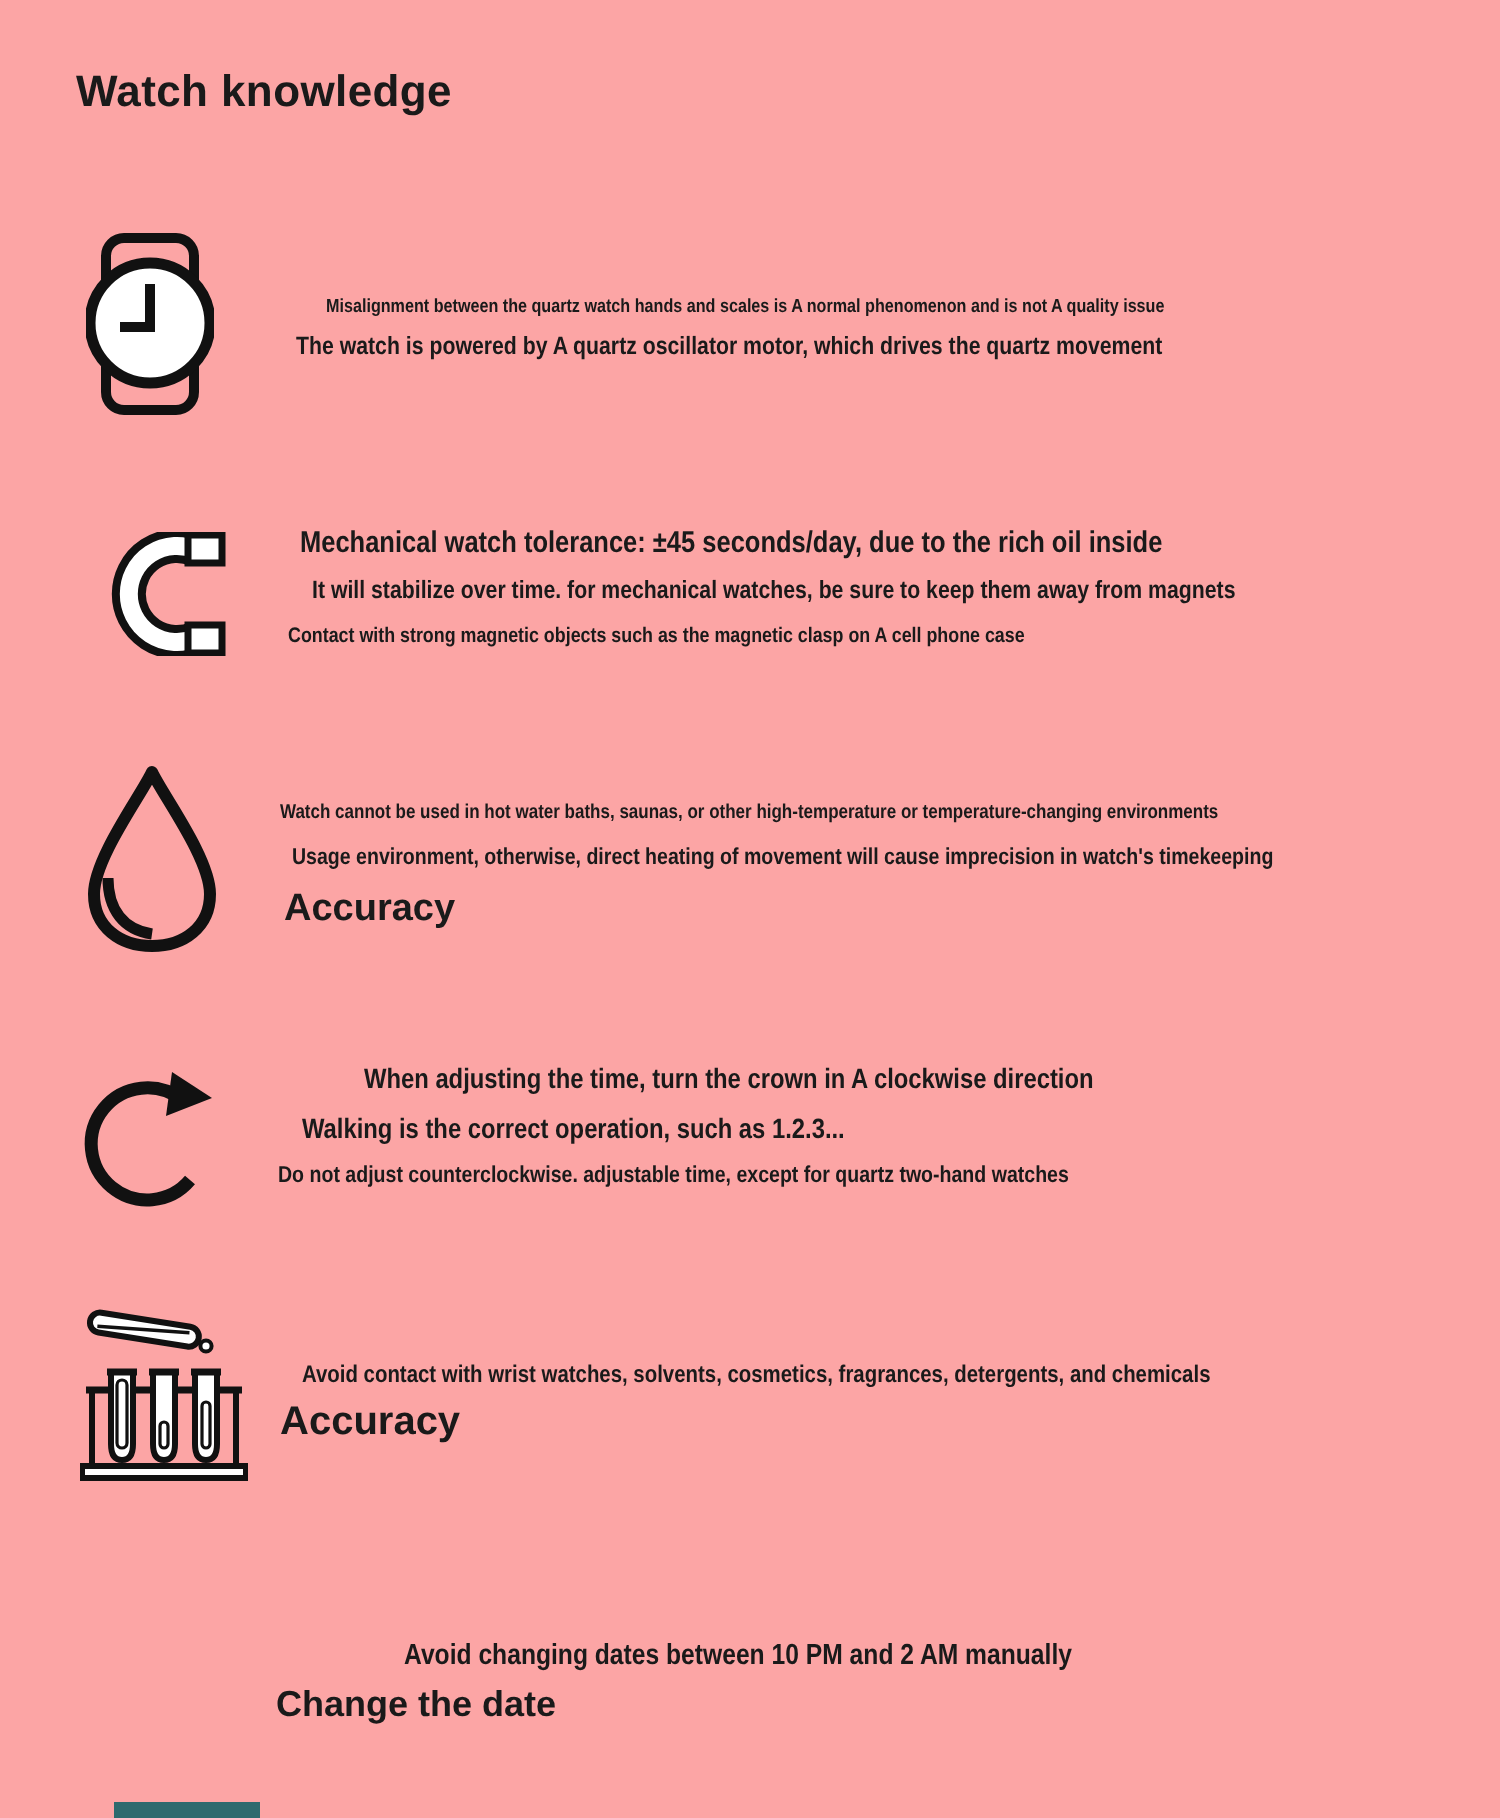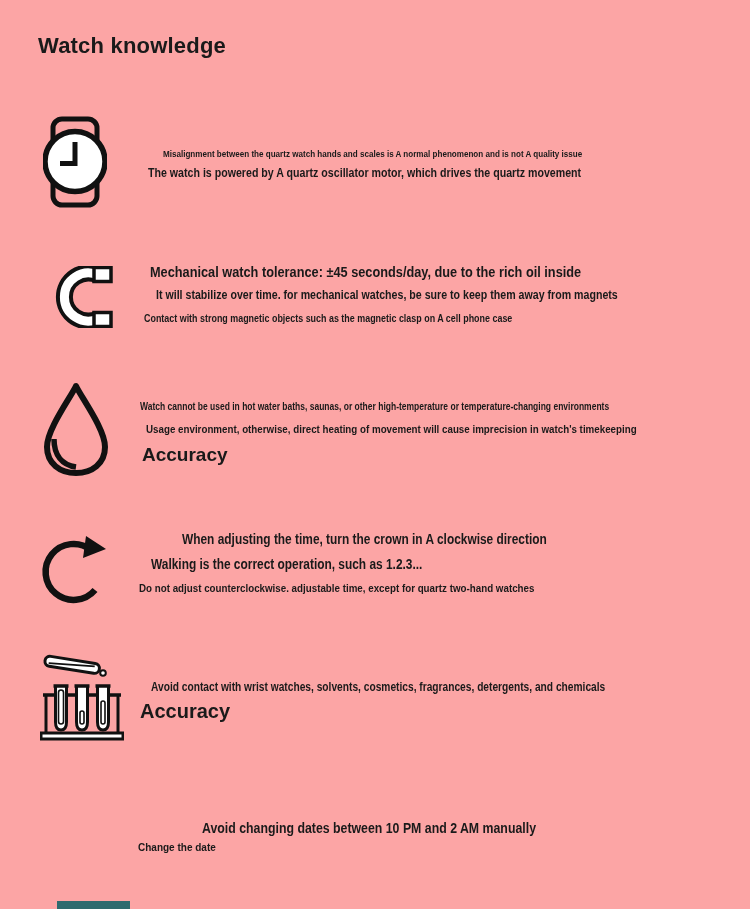--- a/index.html
+++ b/index.html
@@ -87,17 +87,17 @@
       <path d="M57.5 37 V73 Q57.5 81 63 81 Q68.5 81 68.5 73 V37" fill="#fff" stroke="#111" stroke-width="3"></path>
       <path d="M55.5 37 H70.5" stroke="#111" stroke-width="3.5"></path>
       <rect x="61" y="52" width="4" height="23" rx="2" fill="none" stroke="#111" stroke-width="1.6"></rect>
       <rect x="1" y="84" width="82" height="6" fill="#fff" stroke="#111" stroke-width="3"></rect>
     </svg>
   </div>
   <div class="tline cond" style="left:151px;top:681px;font-size:12px;">Avoid contact with wrist watches, solvents, cosmetics, fragrances, detergents, and chemicals</div>
   <div class="tline" style="left:140px;top:700px;font-size:20px;">Accuracy</div>
 
   <div class="tline cond" style="left:202px;top:820px;font-size:14.5px;">Avoid changing dates between 10 PM and 2 AM manually</div>
-  <div class="tline" style="left:138px;top:842px;font-size:10px;text-align:right;">Change the date</div>
+  <div class="tline" style="left:138px;top:842px;font-size:18px;text-align:right;">Change the date</div>
 
   <div class="accent-bar" style="background: rgb(46, 106, 110);"></div>
 
 </div>
 
 </body></html>

